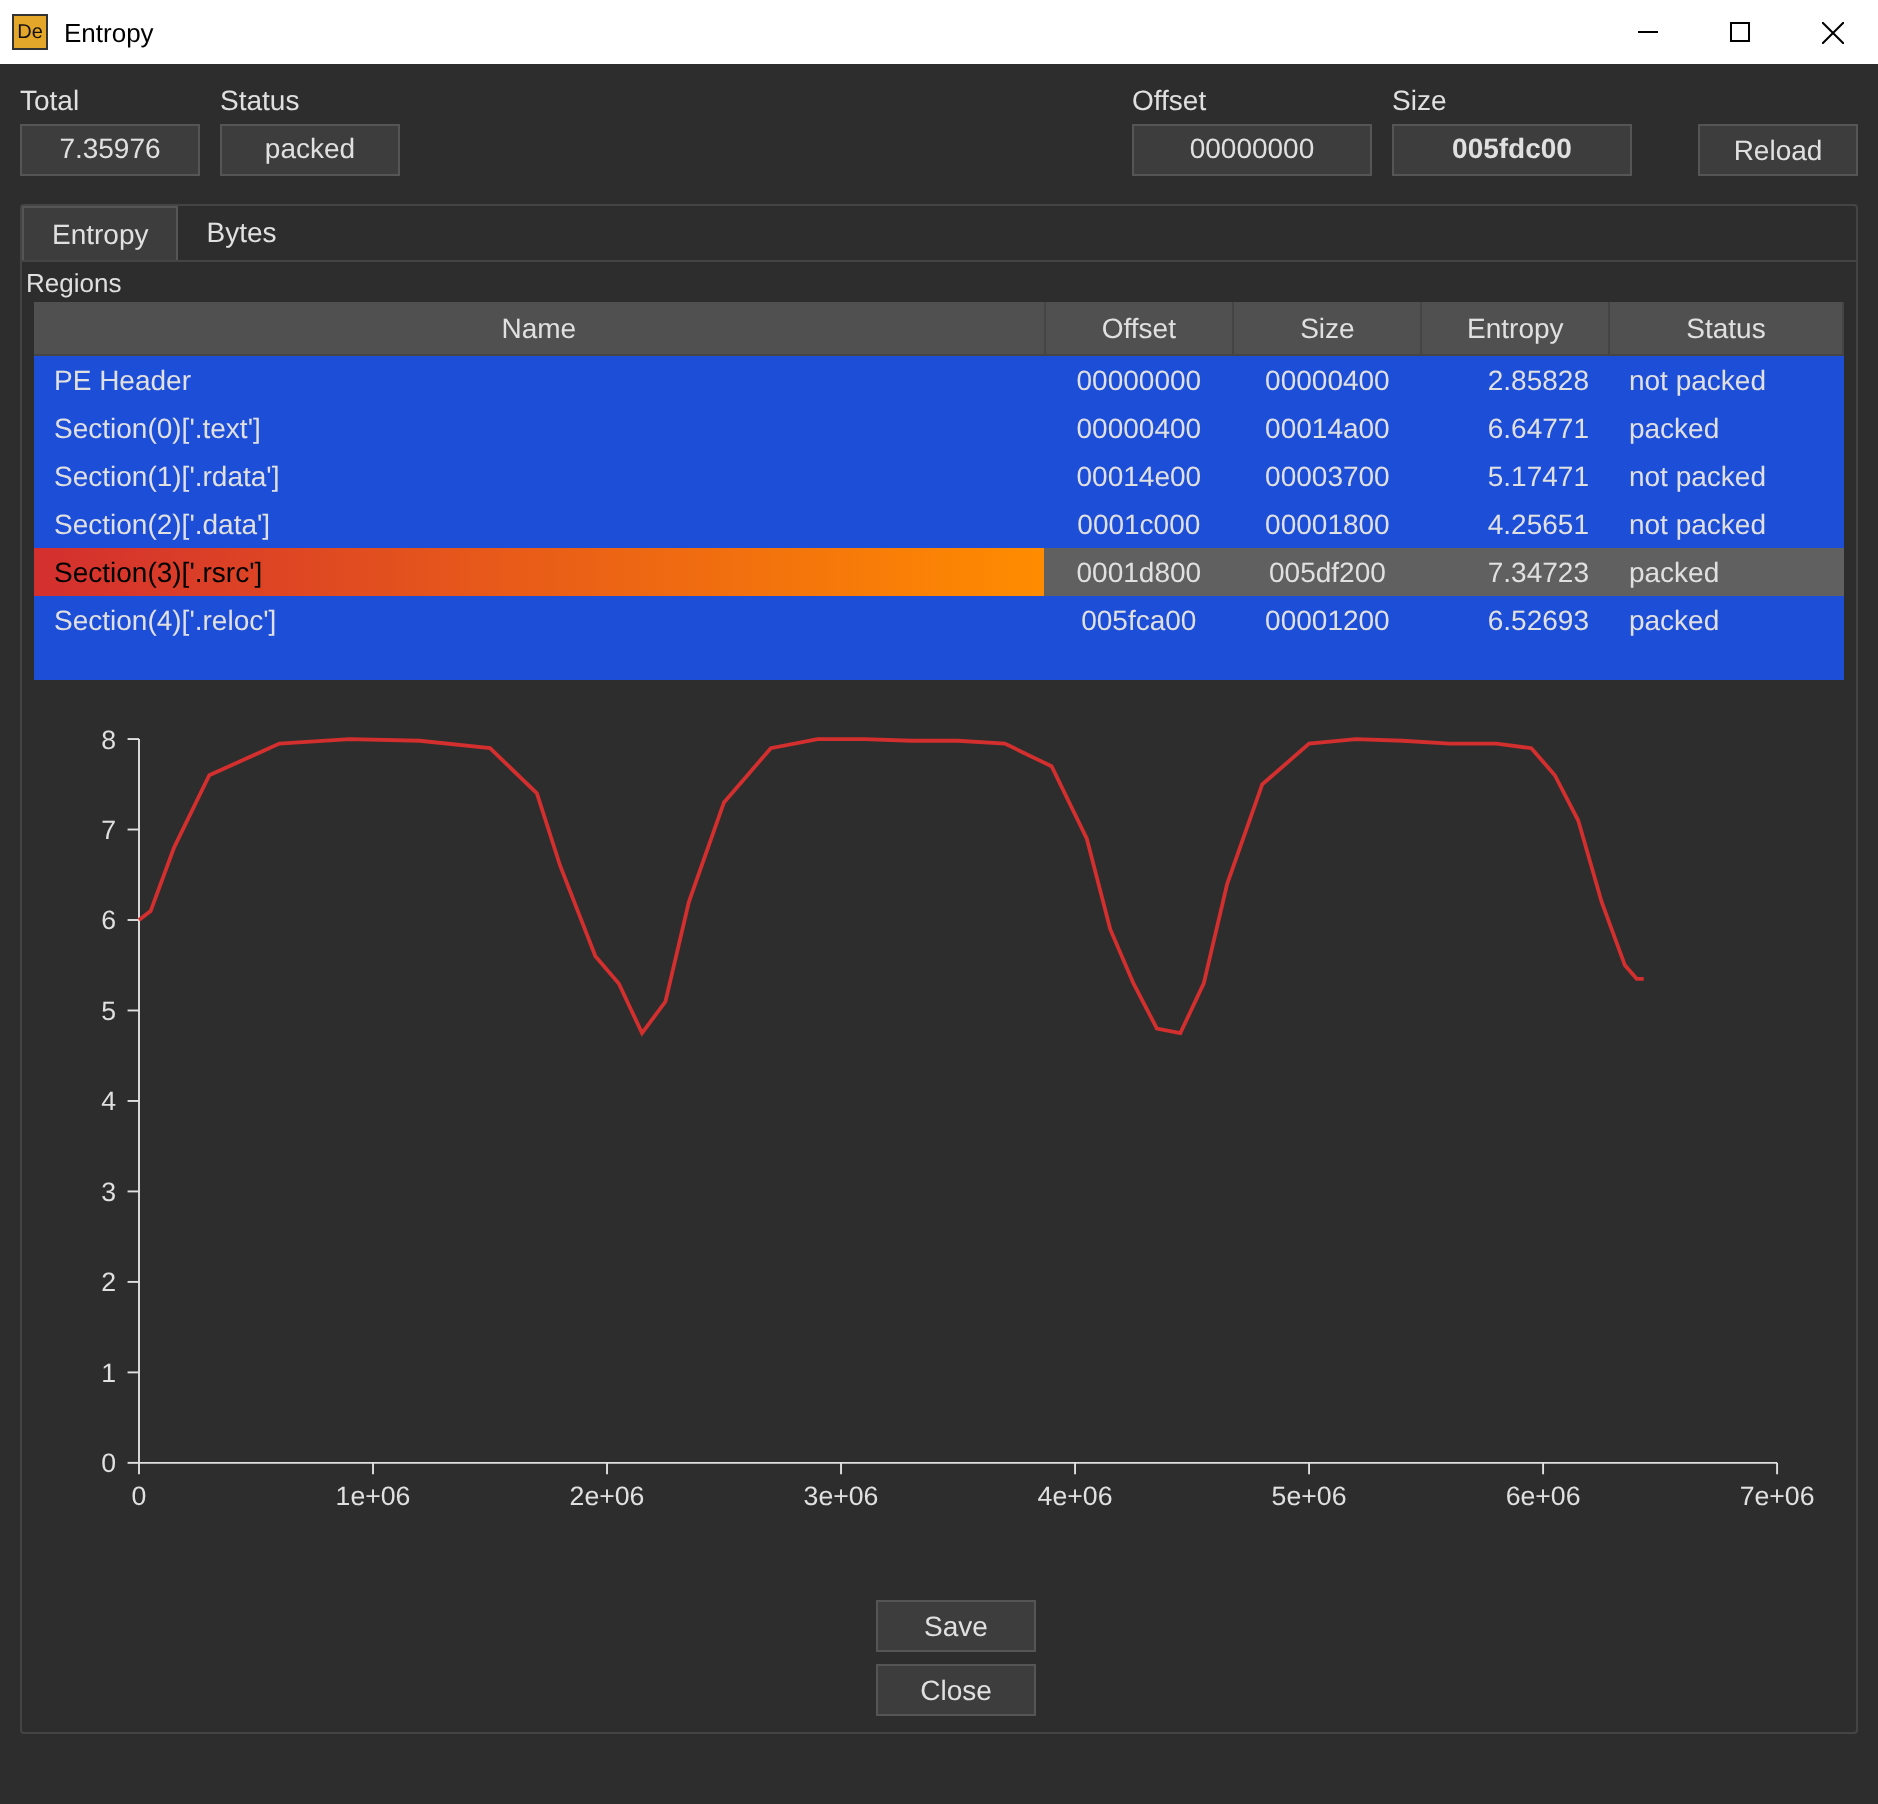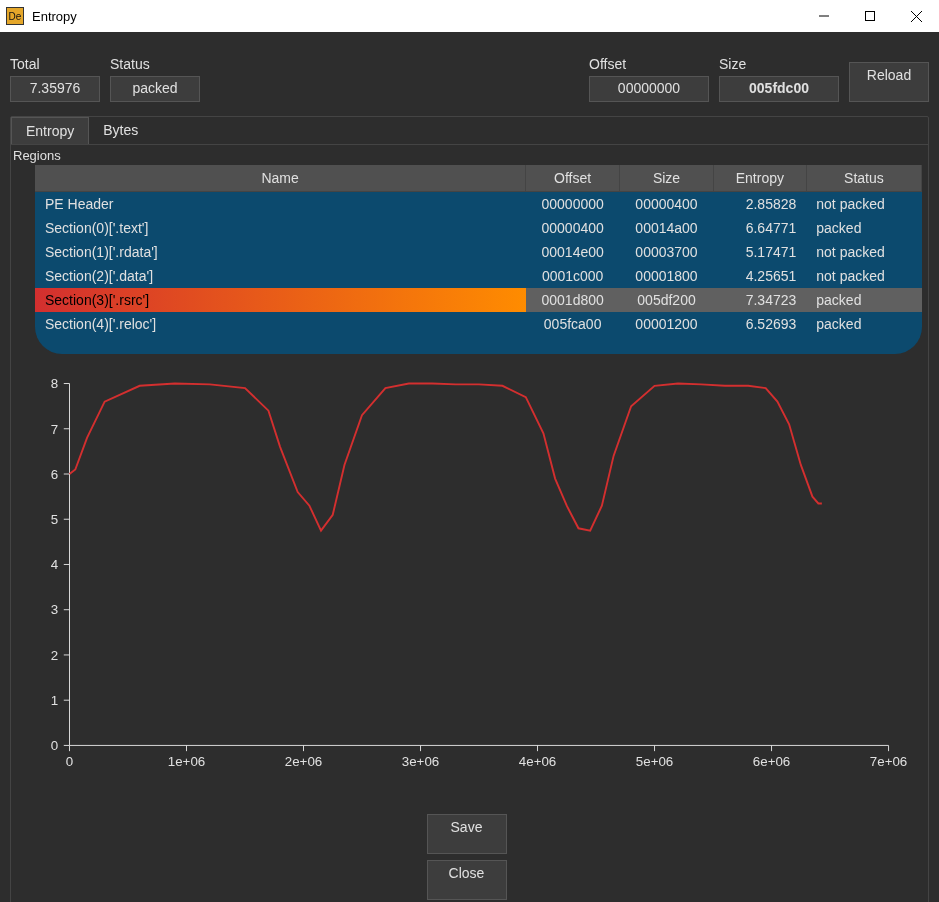--- a/index.html
+++ b/index.html
@@ -109,23 +109,24 @@
     font-family: inherit;
     font-weight: 600;
   }
 
   .button {
     background:#3d3d3d;
     border:1px solid #555;
     color:#e0e0e0;
     text-align:center;
     padding:4px 16px;
-    height:40px;
+    height:26px;
     min-width:80px;
     cursor:pointer;
+    margin-left:23px;
   }
 
   
   .main-panel {
     background:#2d2d2d;
     border:1px solid #444;
     border-radius:2px;
     padding:0;
   }
   .tabs-row { display:flex; border-bottom:1px solid #444; }
@@ -137,23 +138,22 @@
   }
   .tab.active {
     background:#3d3d3d;
     border:1px solid #555;
     border-bottom:none;
   }
   .regions-label { padding:3px 2px 2px 2px; font-size:13px; }
 
   
   .tbl-wrap {
-    background:#0c4a6e;
-    margin: 0 6px 10px 24px;
-    border-radius: 27px;
+    background:#1d4ed8;
+    margin: 0 6px 10px 6px;
   }
   table.regions {
     width:100%;
     border-collapse:collapse;
     font-size:14px;
   }
   table.regions th {
     background:#505050;
     color:#e0e0e0;
     font-weight:normal;

